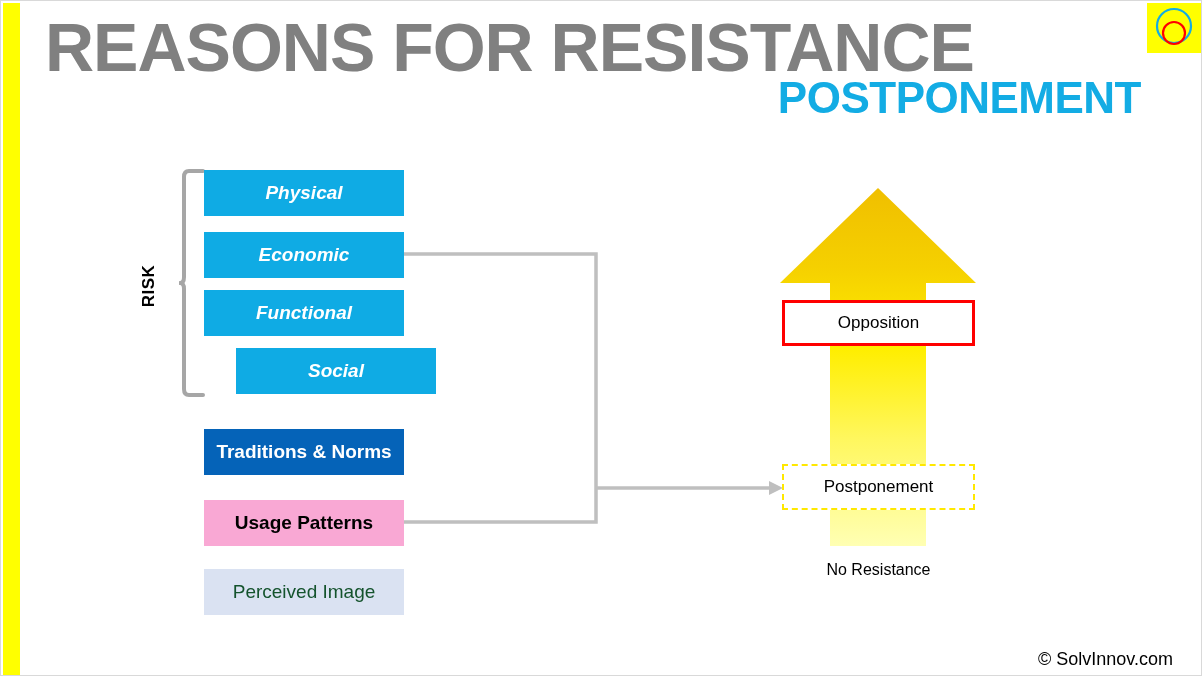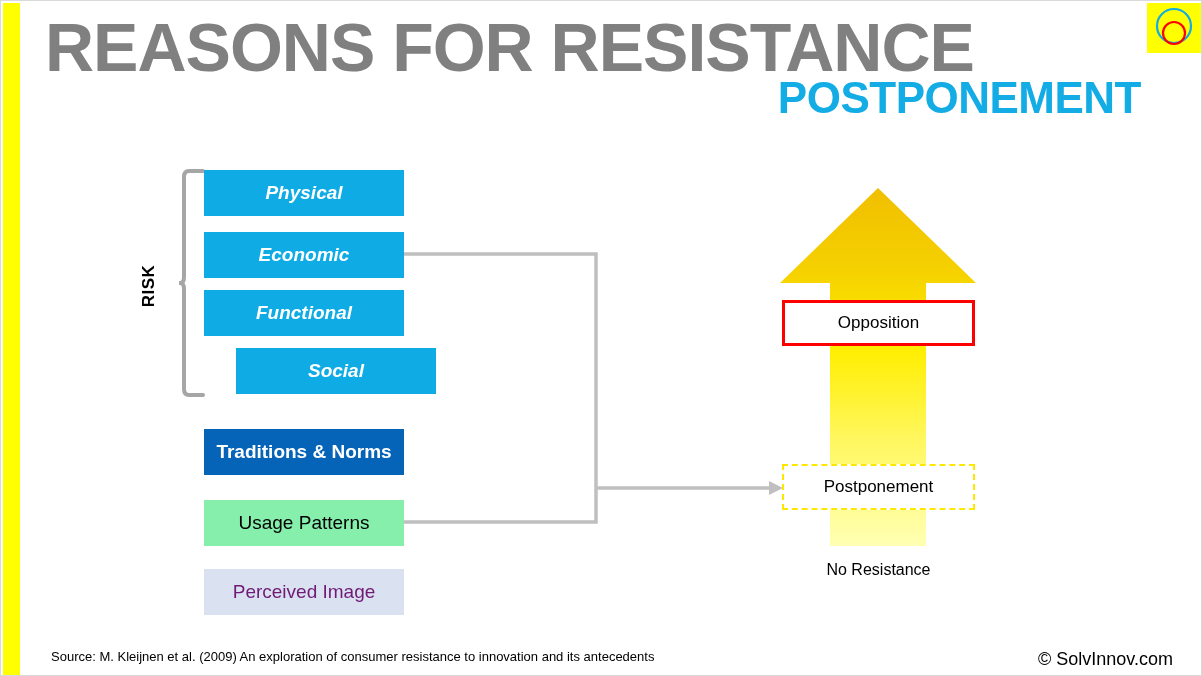--- a/index.html
+++ b/index.html
@@ -55,22 +55,22 @@
   
   .lbox{
     position:absolute;
     width:200px;height:46px;
     display:flex;align-items:center;justify-content:center;
     font-size:19px;
     box-sizing:border-box;
   }
   .lbox.cyan{background:#0fabe4;color:#ffffff;font-weight:bold;font-style:italic;}
   .lbox.darkblue{background:#0563b8;color:#ffffff;font-weight:bold;}
-  .lbox.midblue{background:#86efac;color:#000000;font-weight:normal;justify-content:center;}
-  .lbox.paleblue{background:#dae2f2;color:#701a75;font-weight:normal;}
+  .lbox.midblue{background:#f9a8d4;color:#000000;font-weight:bold;justify-content:center;}
+  .lbox.paleblue{background:#dae2f2;color:#14532d;font-weight:normal;}
 
   
   .risk-bracket{
     position:absolute;left:178px;top:168px;
     width:26px;height:228px;
   }
   .risk-label{
     position:absolute;left:118px;top:255px;
     width:60px;height:60px;
     font-size:17px;font-weight:bold;color:#000;
@@ -198,16 +198,15 @@
   <div class="rbox opposition" style="left:781px;top:299px;">
     <span>Opposition</span>
   </div>
   <div class="rbox postponement" style="left:781px;top:463px;">
     <span>Postponement</span>
   </div>
   <div class="rbox-noresistance" style="left:781px;top:554px;">
     <span>No Resistance</span>
   </div>
 
-  <div class="footer-src">Source: M. Kleijnen et al. (2009) An exploration of consumer resistance to innovation and its antecedents</div>
   <div class="footer-copy">© SolvInnov.com</div>
 
 </div>
 
 </body></html>

